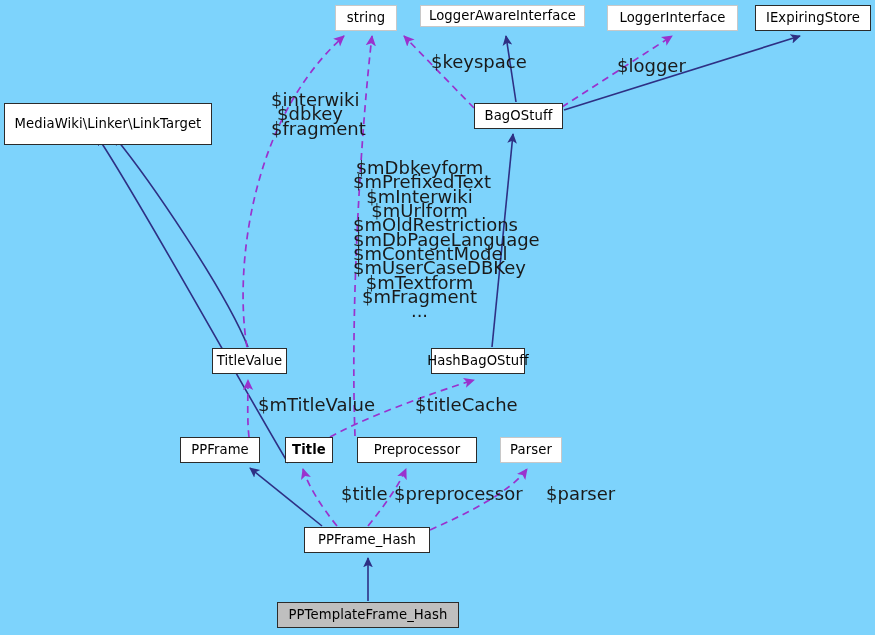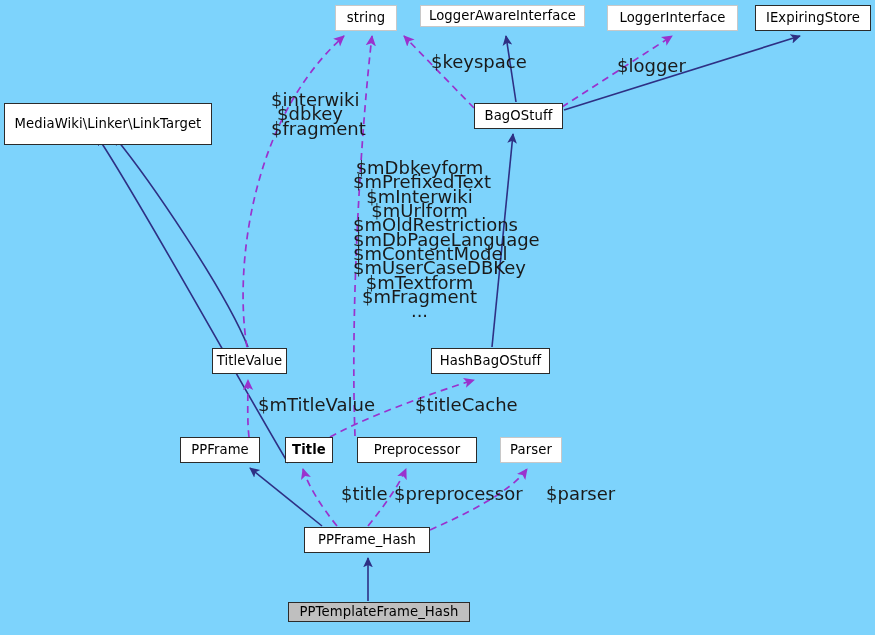--- a/index.html
+++ b/index.html
@@ -125,39 +125,39 @@
   </div>
   <div class="node strong" style="left:4px; top:103px; width:208px; height:42px;">
     <span>MediaWiki\Linker\LinkTarget</span>
   </div>
   <div class="node strong" style="left:474px; top:103px; width:89px; height:26px;">
     <span>BagOStuff</span>
   </div>
   <div class="node strong" style="left:212px; top:348px; width:75px; height:26px;">
     <span>TitleValue</span>
   </div>
-  <div class="node strong" style="left:431px; top:348px; width:119px; height:26px;">
+  <div class="node strong" style="left:431px; top:348px; width:94px; height:26px;">
     <span>HashBagOStuff</span>
   </div>
   <div class="node strong" style="left:180px; top:437px; width:80px; height:26px;">
     <span>PPFrame</span>
   </div>
   <div class="node strong" style="left:285px; top:437px; width:48px; height:26px;font-weight:bold;">
     <span>Title</span>
   </div>
   <div class="node strong" style="left:357px; top:437px; width:120px; height:26px;">
     <span>Preprocessor</span>
   </div>
   <div class="node weak" style="left:500px; top:437px; width:62px; height:26px;">
     <span>Parser</span>
   </div>
   <div class="node strong" style="left:304px; top:527px; width:126px; height:26px;">
     <span>PPFrame_Hash</span>
   </div>
-  <div class="node current" style="left:288px; top:602px; width:182px; height:20px;">
+  <div class="node current" style="left:277px; top:602px; width:182px; height:26px;">
     <span>PPTemplateFrame_Hash</span>
   </div>
 
   <div class="edge-label" style="left:431px; top:55px;">$keyspace</div>
   <div class="edge-label" style="left:617px; top:59px;">$logger</div>
 
   <div class="edge-label multi" style="left:271px; top:93px; width:78px;">
     <div>$interwiki</div>
     <div>$dbkey</div>
     <div>$fragment</div>

